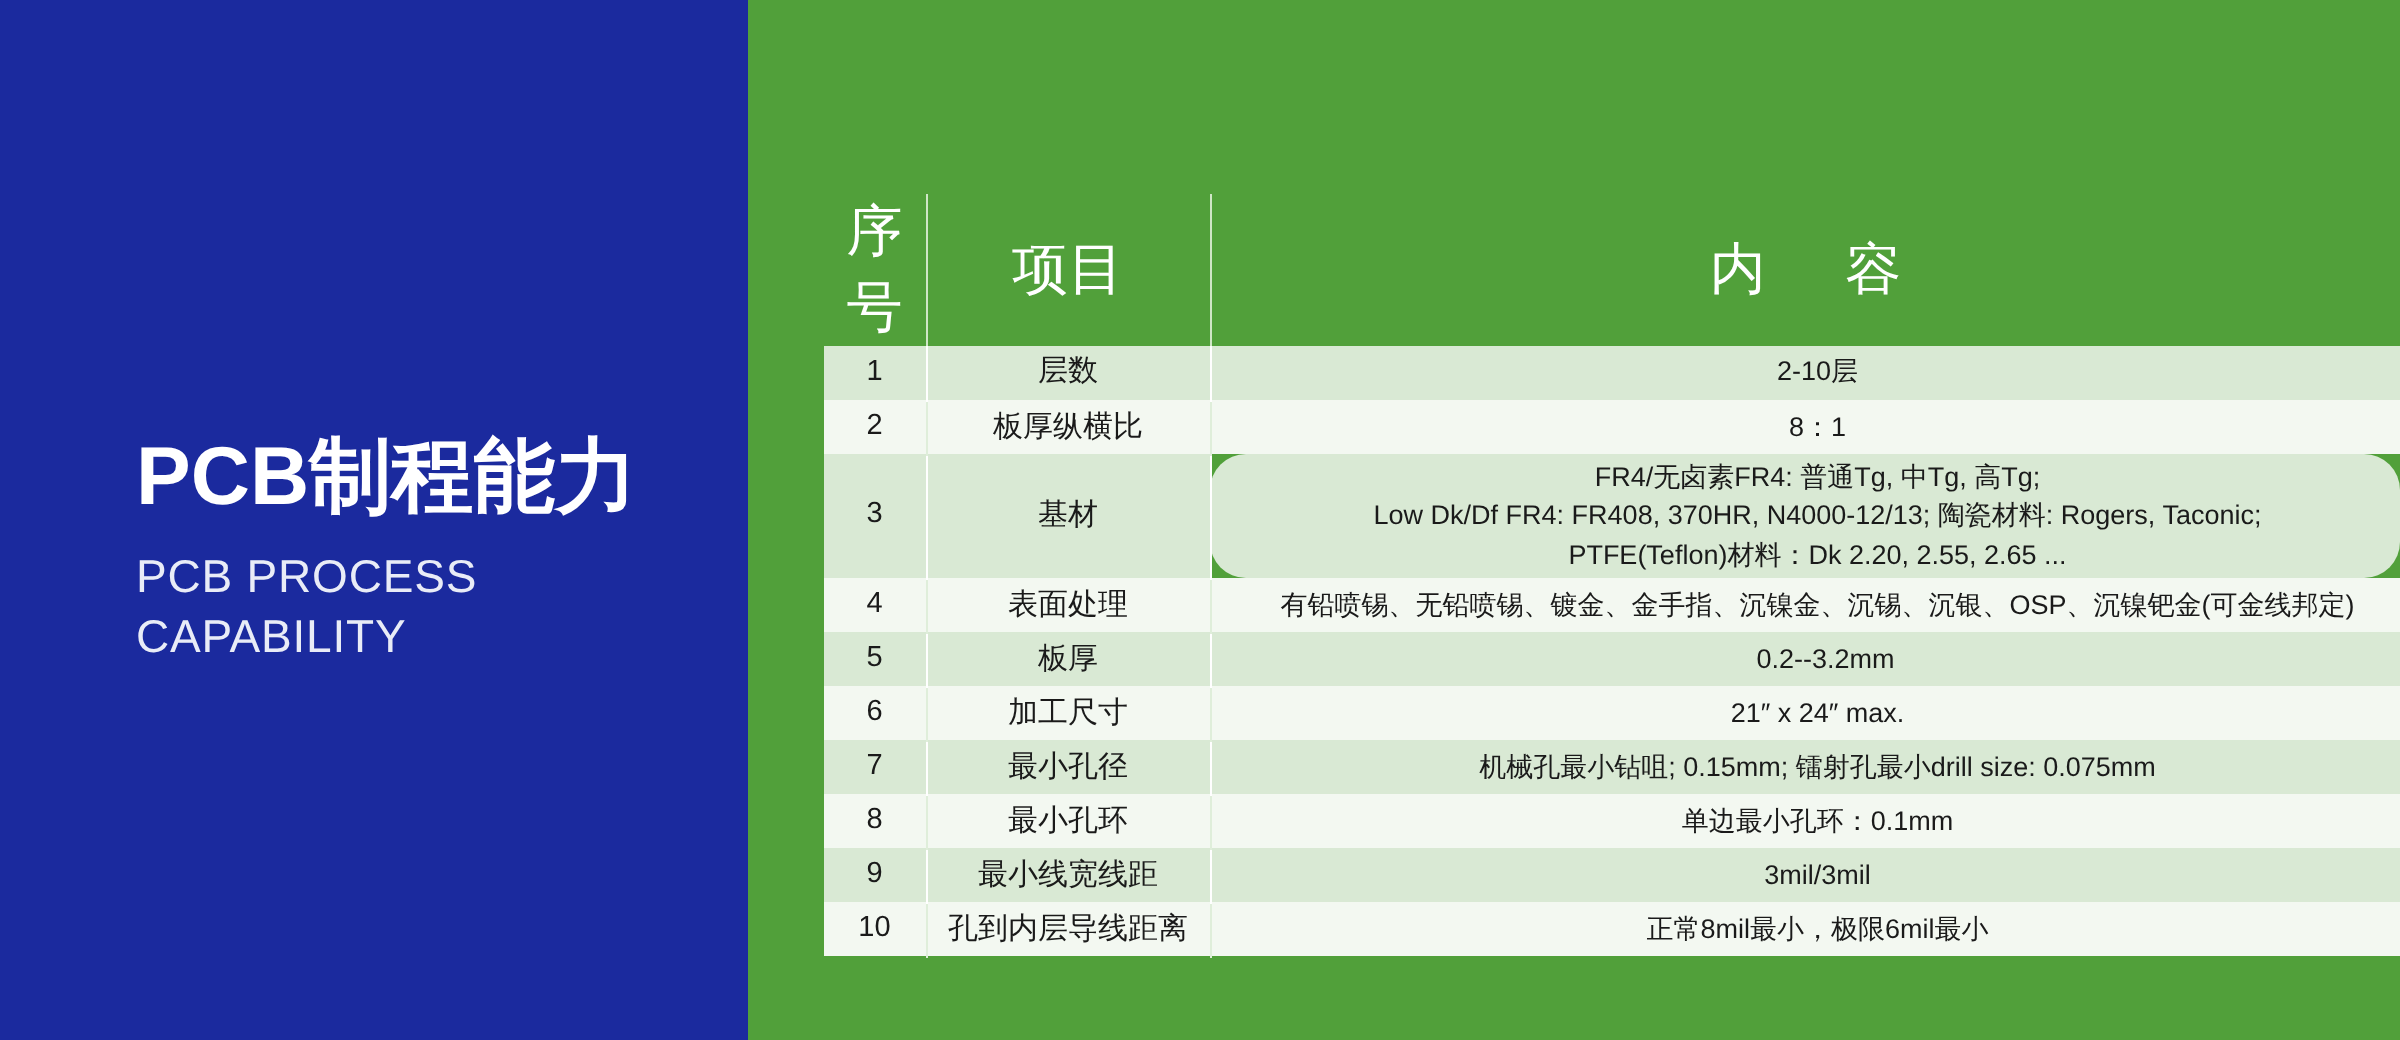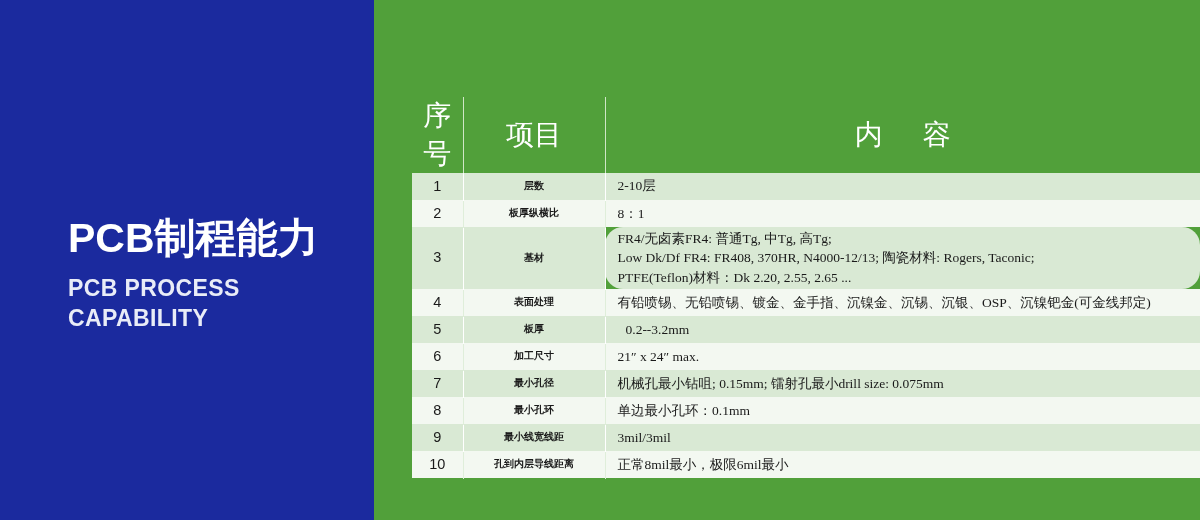--- a/index.html
+++ b/index.html
@@ -39,21 +39,21 @@
     font-weight: bold;
     color: #ffffff;
     letter-spacing: 0px;
     line-height: 1.08;
     white-space: nowrap;
   }
 
   #title-en {
     margin-top: 14px;
     font-size: 23px;
-    font-weight: bold;
+    font-weight: normal;
     color: #e9ecf7;
     line-height: 1.28;
     letter-spacing: 0.4px;
   }
 
   
   #table-wrap {
     position: absolute;
     left: 412px;
     top: 97px;
@@ -104,30 +104,28 @@
   tbody tr.odd  td { background: #d9e9d4; }
   tbody tr.even td { background: #f3f8f1; }
 
   tbody td.td-no {
     text-align: center;
     font-size: 14.5px;
     border-right: 1px solid #ffffff;
   }
   tbody td.td-item {
     text-align: center;
-    font-size: 10px;
+    font-size: 15px;
     border-right: 1px solid #ffffff;
-    font-weight: bold;
   }
   tbody td.td-cont {
-    text-align: left;
+    text-align: center;
     padding-left: 12px;
     font-size: 13.5px;
     white-space: pre-line;
-    font-family: Liberation Serif, serif;
   }
 
   tbody tr { height: 27px; }
   tbody tr.tall { height: 62px; }
 
   tbody tr.even td.td-no,
   tbody tr.even td.td-item { border-right-color: #dfeeda; }
 
   
   tbody tr td { border-bottom: 1px solid transparent; }

